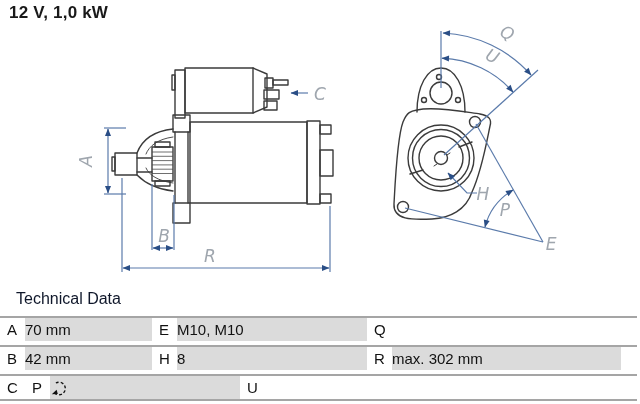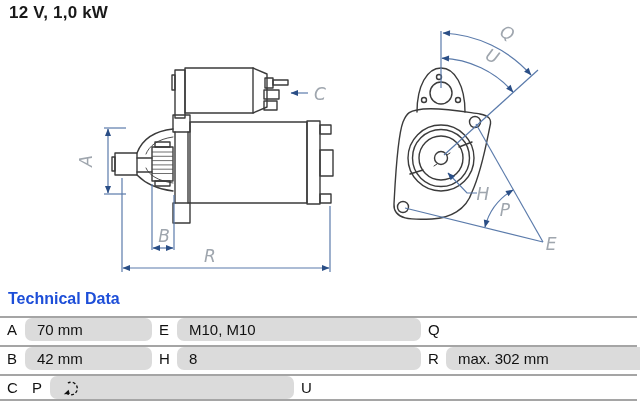--- a/index.html
+++ b/index.html
@@ -2,30 +2,30 @@
 <html><head>
 <meta charset="utf-8">
 <style>
   html,body{margin:0;padding:0;background:#fff;}
   #stage{
     position:relative;width:640px;height:404px;background:#ffffff;overflow:hidden;
     font-family:"Liberation Sans","DejaVu Sans",sans-serif;color:#191919;
   }
   .abs{position:absolute;}
   #spec-text{left:9px;top:3px;font-size:17px;font-weight:700;letter-spacing:.2px;}
-  #td-title{left:8px;top:290px;font-size:16px;font-weight:700;color:#1d4ed8;}
+  #td-title{left:16px;top:290px;font-size:16px;font-weight:400;color:#0f172a;}
   
   #tech-table{left:0;top:316px;width:637px;border-bottom:2px solid #a5a5a5;}
   .t-row{display:flex;border-top:2px solid #a5a5a5;height:23px;line-height:23px;}
   .t-row + .t-row{margin-top:4px;}
   .t-label{width:25px;padding-left:7px;box-sizing:border-box;background:#ffffff;
            font-size:15px;color:#111;flex:0 0 auto;}
-  .t-value{background:#dbdbdb;box-sizing:border-box;padding-left:12px;font-size:15px;
-           color:#111;flex:0 0 auto;display:flex;align-items:center;border-radius:7px;}
-  .w1{width:127px;} .w2{width:244px;} .w3{width:229px;}
+  .t-value{background:#dbdbdb;box-sizing:border-box;padding-left:0;font-size:15px;
+           color:#111;flex:0 0 auto;display:flex;align-items:center;}
+  .w1{width:127px;} .w2{width:190px;} .w3{width:229px;}
   
   svg.diag{position:absolute;overflow:visible;}
   .ink{stroke:#3b3b3b;fill:none;stroke-width:1.4;stroke-linejoin:round;stroke-linecap:round;}
   .ink-thin{stroke:#4a4a4a;fill:none;stroke-width:.8;}
   .dim{stroke:#5b7bab;fill:none;stroke-width:1.2;}
   .dim-label{fill:#9fa6ae;font-family:"DejaVu Sans","Liberation Sans",sans-serif;
              font-style:italic;font-size:17px;}
 </style>
 </head>
 <body>

